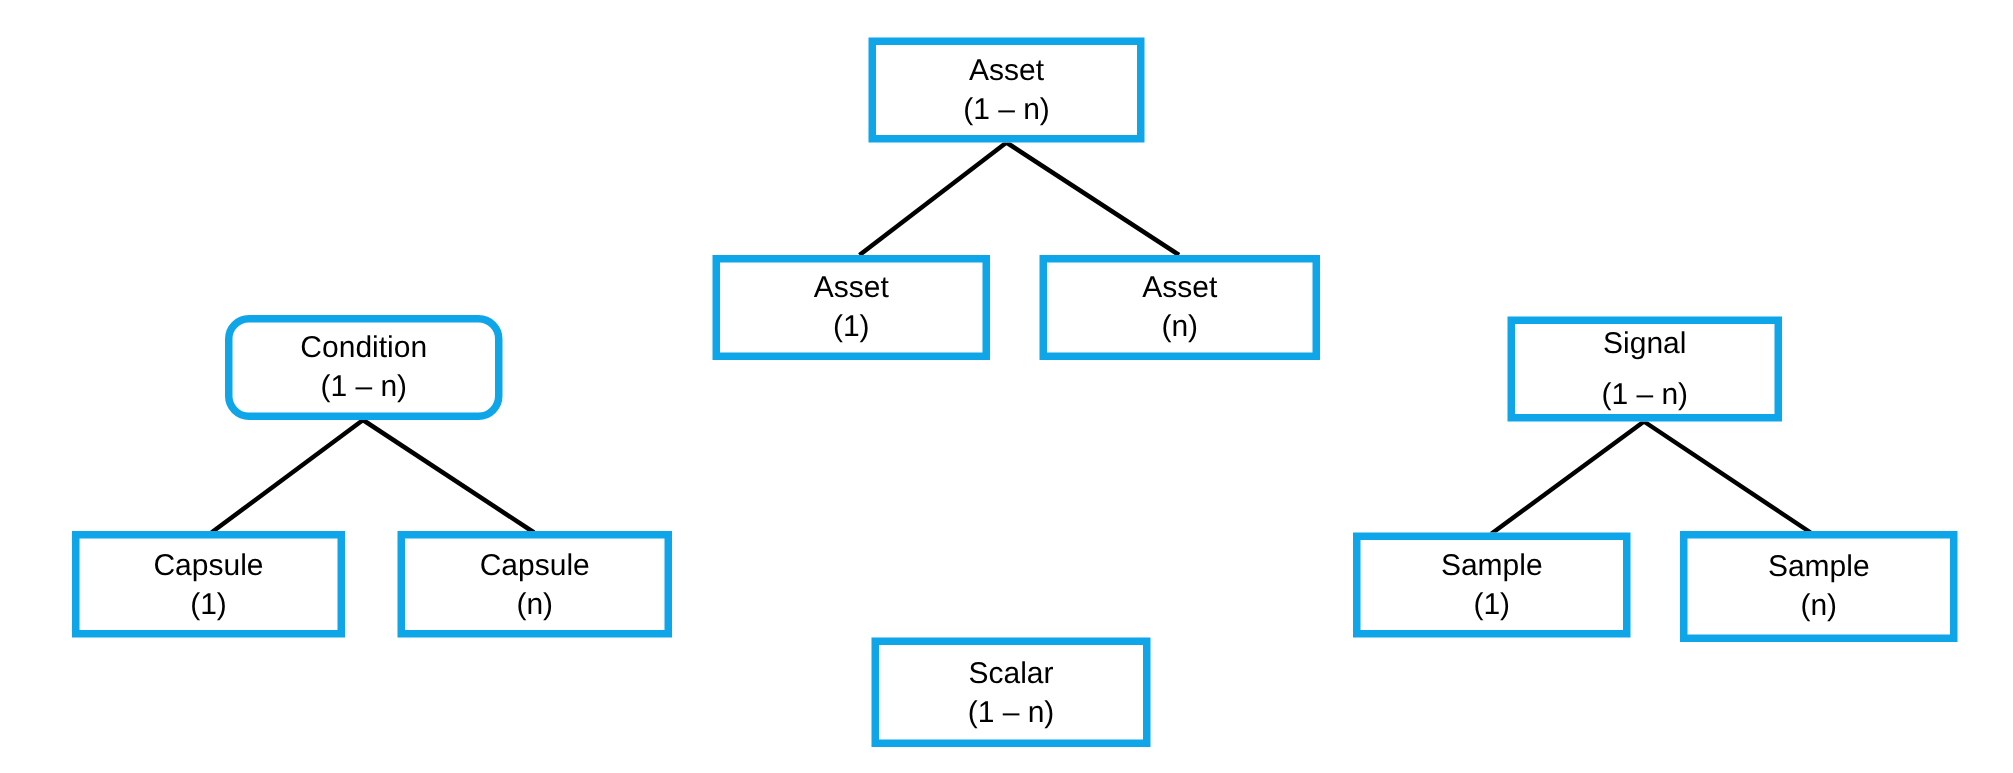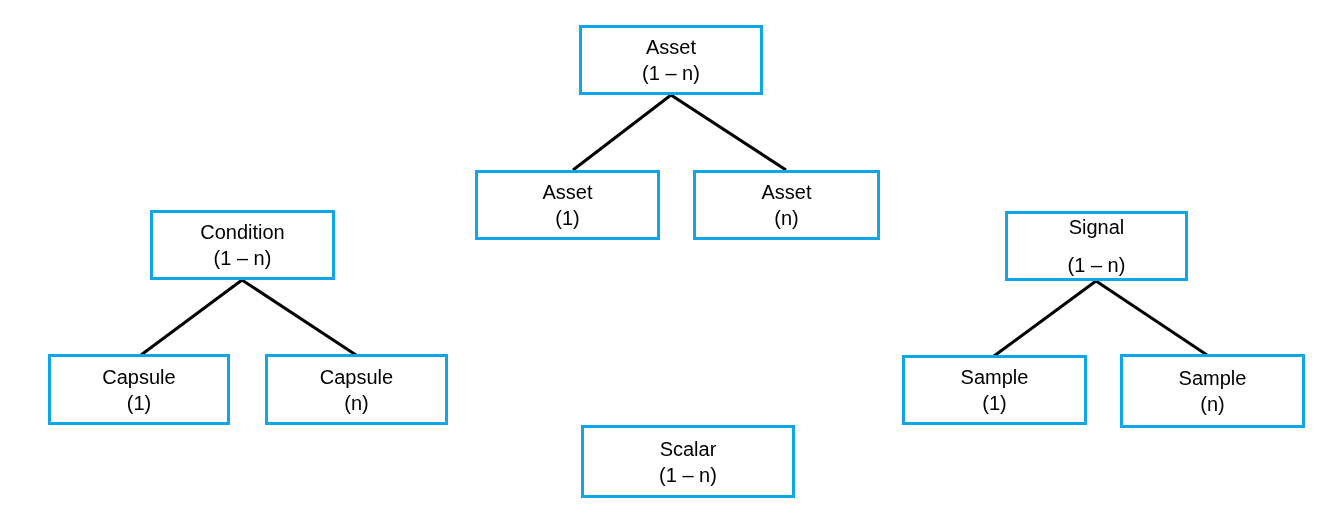--- a/index.html
+++ b/index.html
@@ -19,46 +19,46 @@
     position: absolute;
     left: 0;
     top: 0;
     width: 1342px;
     height: 515px;
     pointer-events: none;
   }
   .node {
     position: absolute;
     box-sizing: border-box;
-    border: 3px solid #0ea5e9;
+    border: 5px solid #0ea5e9;
     background: #ffffff;
     display: flex;
     flex-direction: column;
     align-items: center;
     justify-content: center;
     text-align: center;
     color: #000000;
     font-size: 20px;
     line-height: 26px;
   }
   .node .label, .node .cardinality {
     display: block;
     white-space: nowrap;
   }
   
   .n-asset-parent   { left: 579px;  top: 25px;  width: 184px; height: 70px; }
   .n-asset-child-1  { left: 475px;  top: 170px; width: 185px; height: 70px; }
   .n-asset-child-n  { left: 693px;  top: 170px; width: 187px; height: 70px; }
-  .n-condition      { left: 150px;  top: 210px; width: 185px; height: 70px; }
+  .n-condition      { left: 150px;  top: 210px; width: 185px; height: 70px; border-radius: 16px; }
   .n-capsule-1      { left: 48px;   top: 354px; width: 182px; height: 71px; }
   .n-capsule-n      { left: 265px;  top: 354px; width: 183px; height: 71px; }
   .n-signal         { left: 1005px; top: 211px; width: 183px; height: 70px; justify-content: space-between; }
   .n-sample-1       { left: 902px;  top: 355px; width: 185px; height: 70px; }
   .n-sample-n       { left: 1120px; top: 354px; width: 185px; height: 74px; }
-  .n-scalar         { left: 581px;  top: 425px; width: 214px; height: 73px; }
+  .n-scalar         { left: 581px;  top: 425px; width: 186px; height: 73px; }
 </style>
 </head>
 <body>
 
 <div class="canvas">
 
   <svg class="edges-svg" viewBox="0 0 1342 515" xmlns="http://www.w3.org/2000/svg">
 
     <line x1="671" y1="95" x2="573" y2="170" stroke="#000000" stroke-width="3"></line>
     <line x1="671" y1="95" x2="786" y2="170" stroke="#000000" stroke-width="3"></line>

